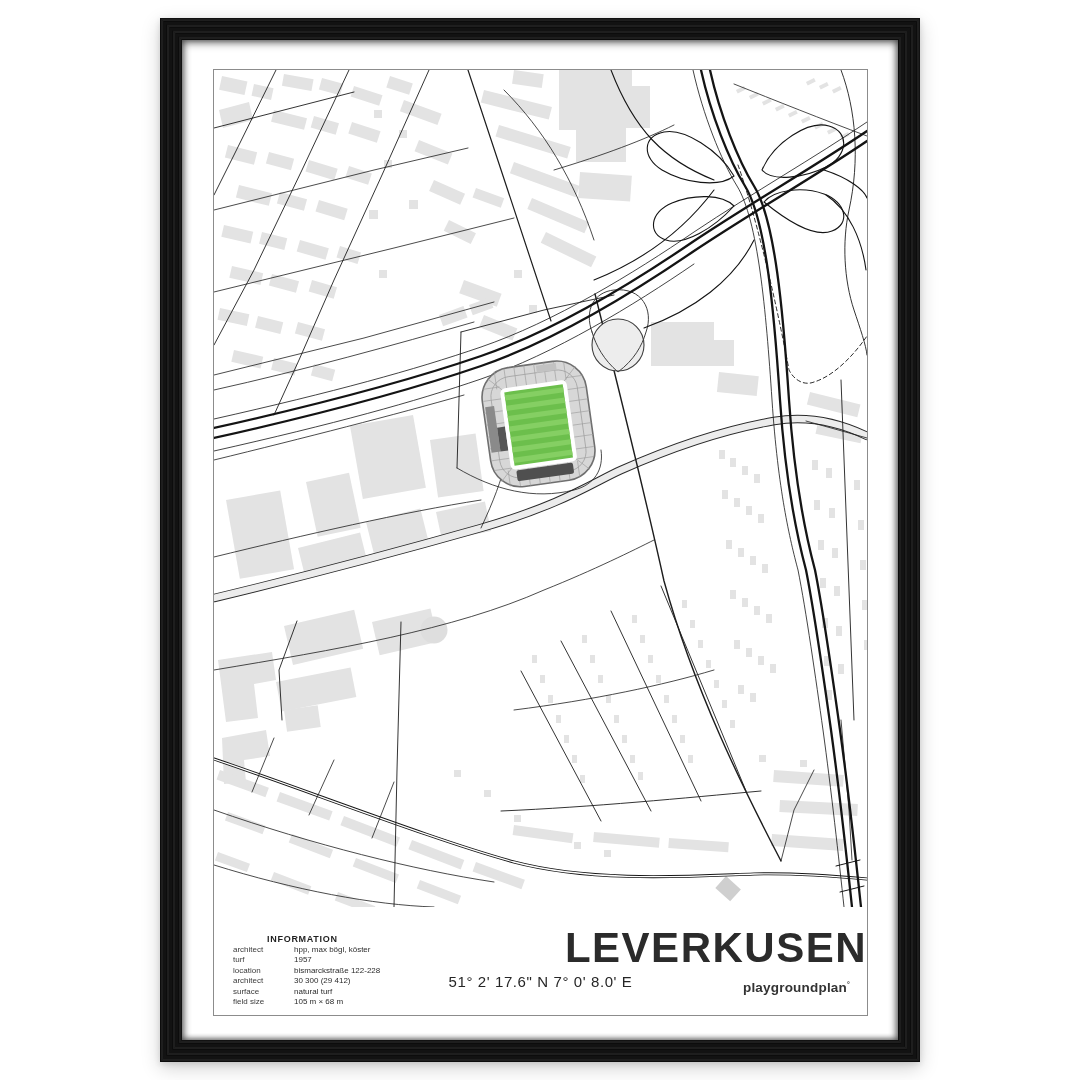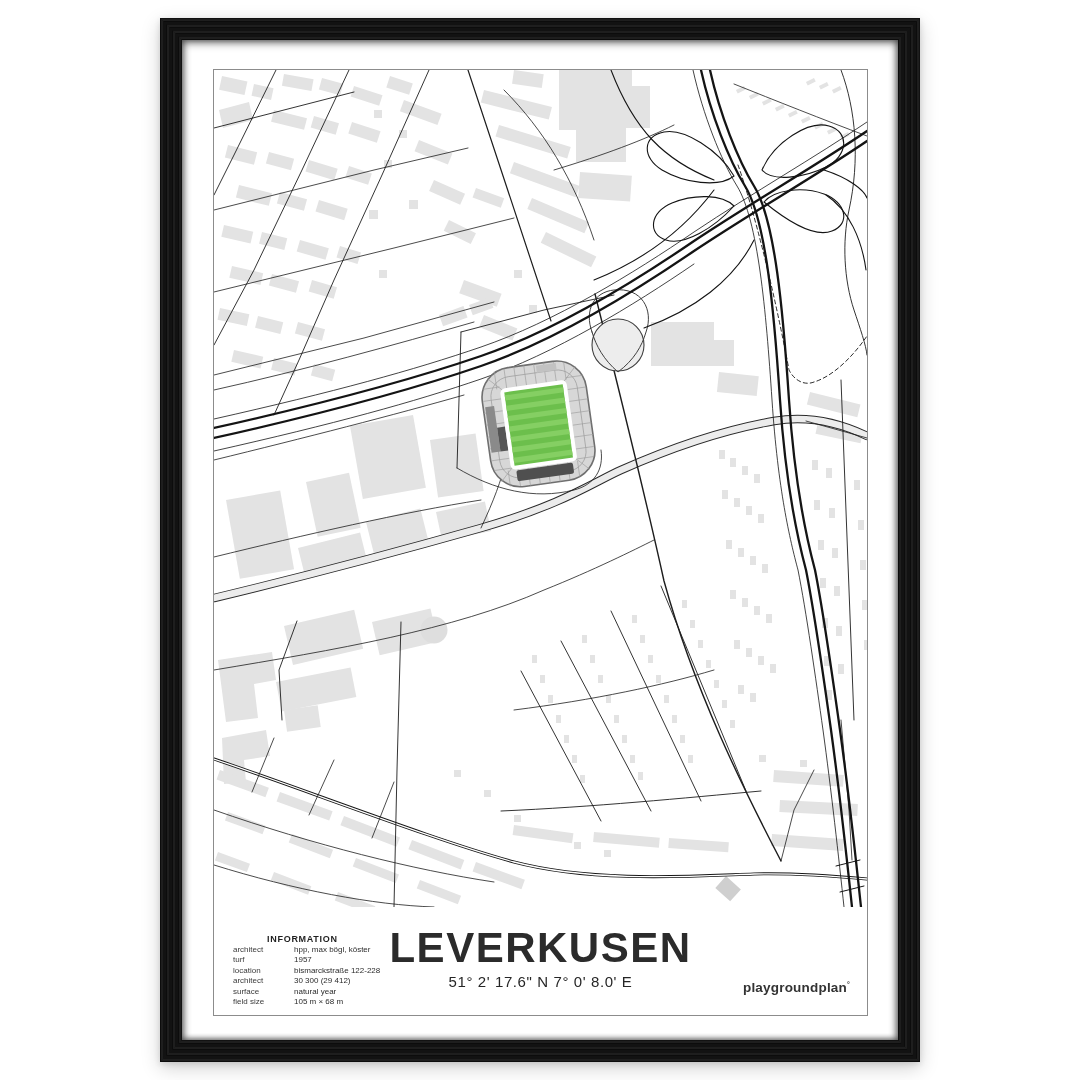--- a/index.html
+++ b/index.html
@@ -31,21 +31,21 @@
   .map-wrap{position:absolute;left:0;top:0;width:653px;height:837px;overflow:hidden;}
   .map-wrap svg{display:block;}
   
   .info{position:absolute;left:19px;top:864px;color:#303030;}
   .info-heading{font-size:9px;font-weight:bold;letter-spacing:.08em;color:#1f1f1f;padding-left:34px;}
   .info-rows{margin-top:1px;}
   .info-row{font-size:8px;line-height:10.4px;white-space:nowrap;}
   .info-row .lbl{display:inline-block;width:61px;color:#3a3a3a;}
   .info-row .val{color:#2c2c2c;}
   .title-block{position:absolute;left:0;right:0;top:856px;text-align:center;}
-  .title-block h1{margin:0;font-size:42px;line-height:44px;font-weight:bold;letter-spacing:1.5px;color:#2b2b2b;}
+  .title-block h1{margin:0;font-size:42px;line-height:44px;font-weight:bold;letter-spacing:1.5px;color:#2b2b2b;text-align:right;}
   .coords{margin-top:3px;font-size:15px;letter-spacing:.6px;color:#262626;}
   .brand{position:absolute;right:17px;top:910px;font-size:13.5px;font-weight:bold;color:#333;letter-spacing:.2px;}
   .brand sup{font-size:7px;vertical-align:super;}
 </style>
 </head>
 <body>
 
 <div class="scene">
   <div class="frame">
     <div class="edge edge-top"></div>
@@ -407,21 +407,21 @@
         </svg>
         </div>
 
         <div class="info">
           <div class="info-heading">INFORMATION</div>
           <div class="info-rows">
             <div class="info-row"><span class="lbl">architect</span><span class="val">hpp, max bögl, köster</span></div>
             <div class="info-row"><span class="lbl">turf</span><span class="val">1957</span></div>
             <div class="info-row"><span class="lbl">location</span><span class="val">bismarckstraße 122-228</span></div>
             <div class="info-row"><span class="lbl">architect</span><span class="val">30 300 (29 412)</span></div>
-            <div class="info-row"><span class="lbl">surface</span><span class="val">natural year</span></div>
+            <div class="info-row"><span class="lbl">surface</span><span class="val">natural turf</span></div>
             <div class="info-row"><span class="lbl">field size</span><span class="val">105 m × 68 m</span></div>
           </div>
         </div>
 
         <div class="title-block">
           <h1>LEVERKUSEN</h1>
           <div class="coords">51° 2' 17.6" N  7° 0' 8.0' E</div>
         </div>
 
         <div class="brand"><span>playgroundplan</span><sup>°</sup></div>

